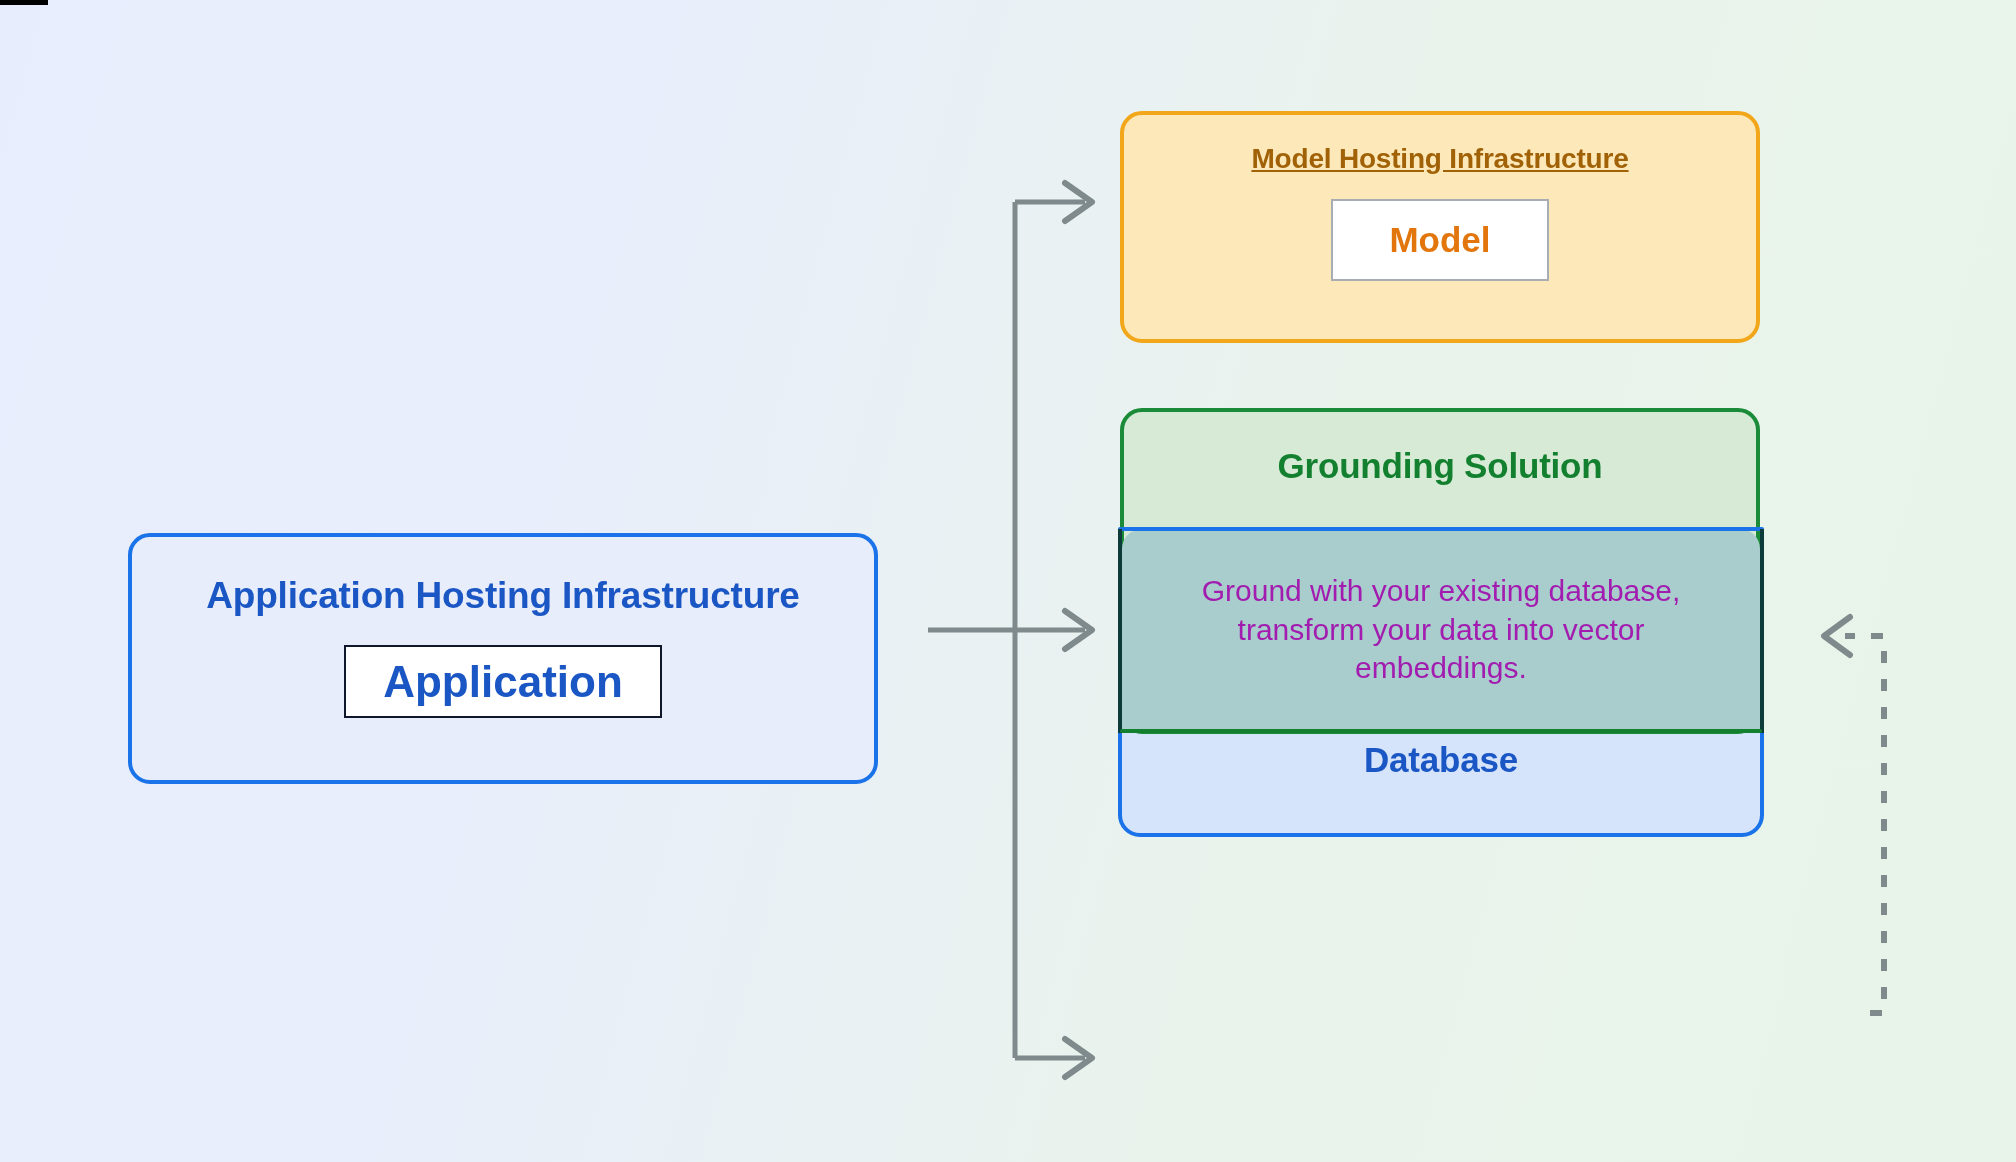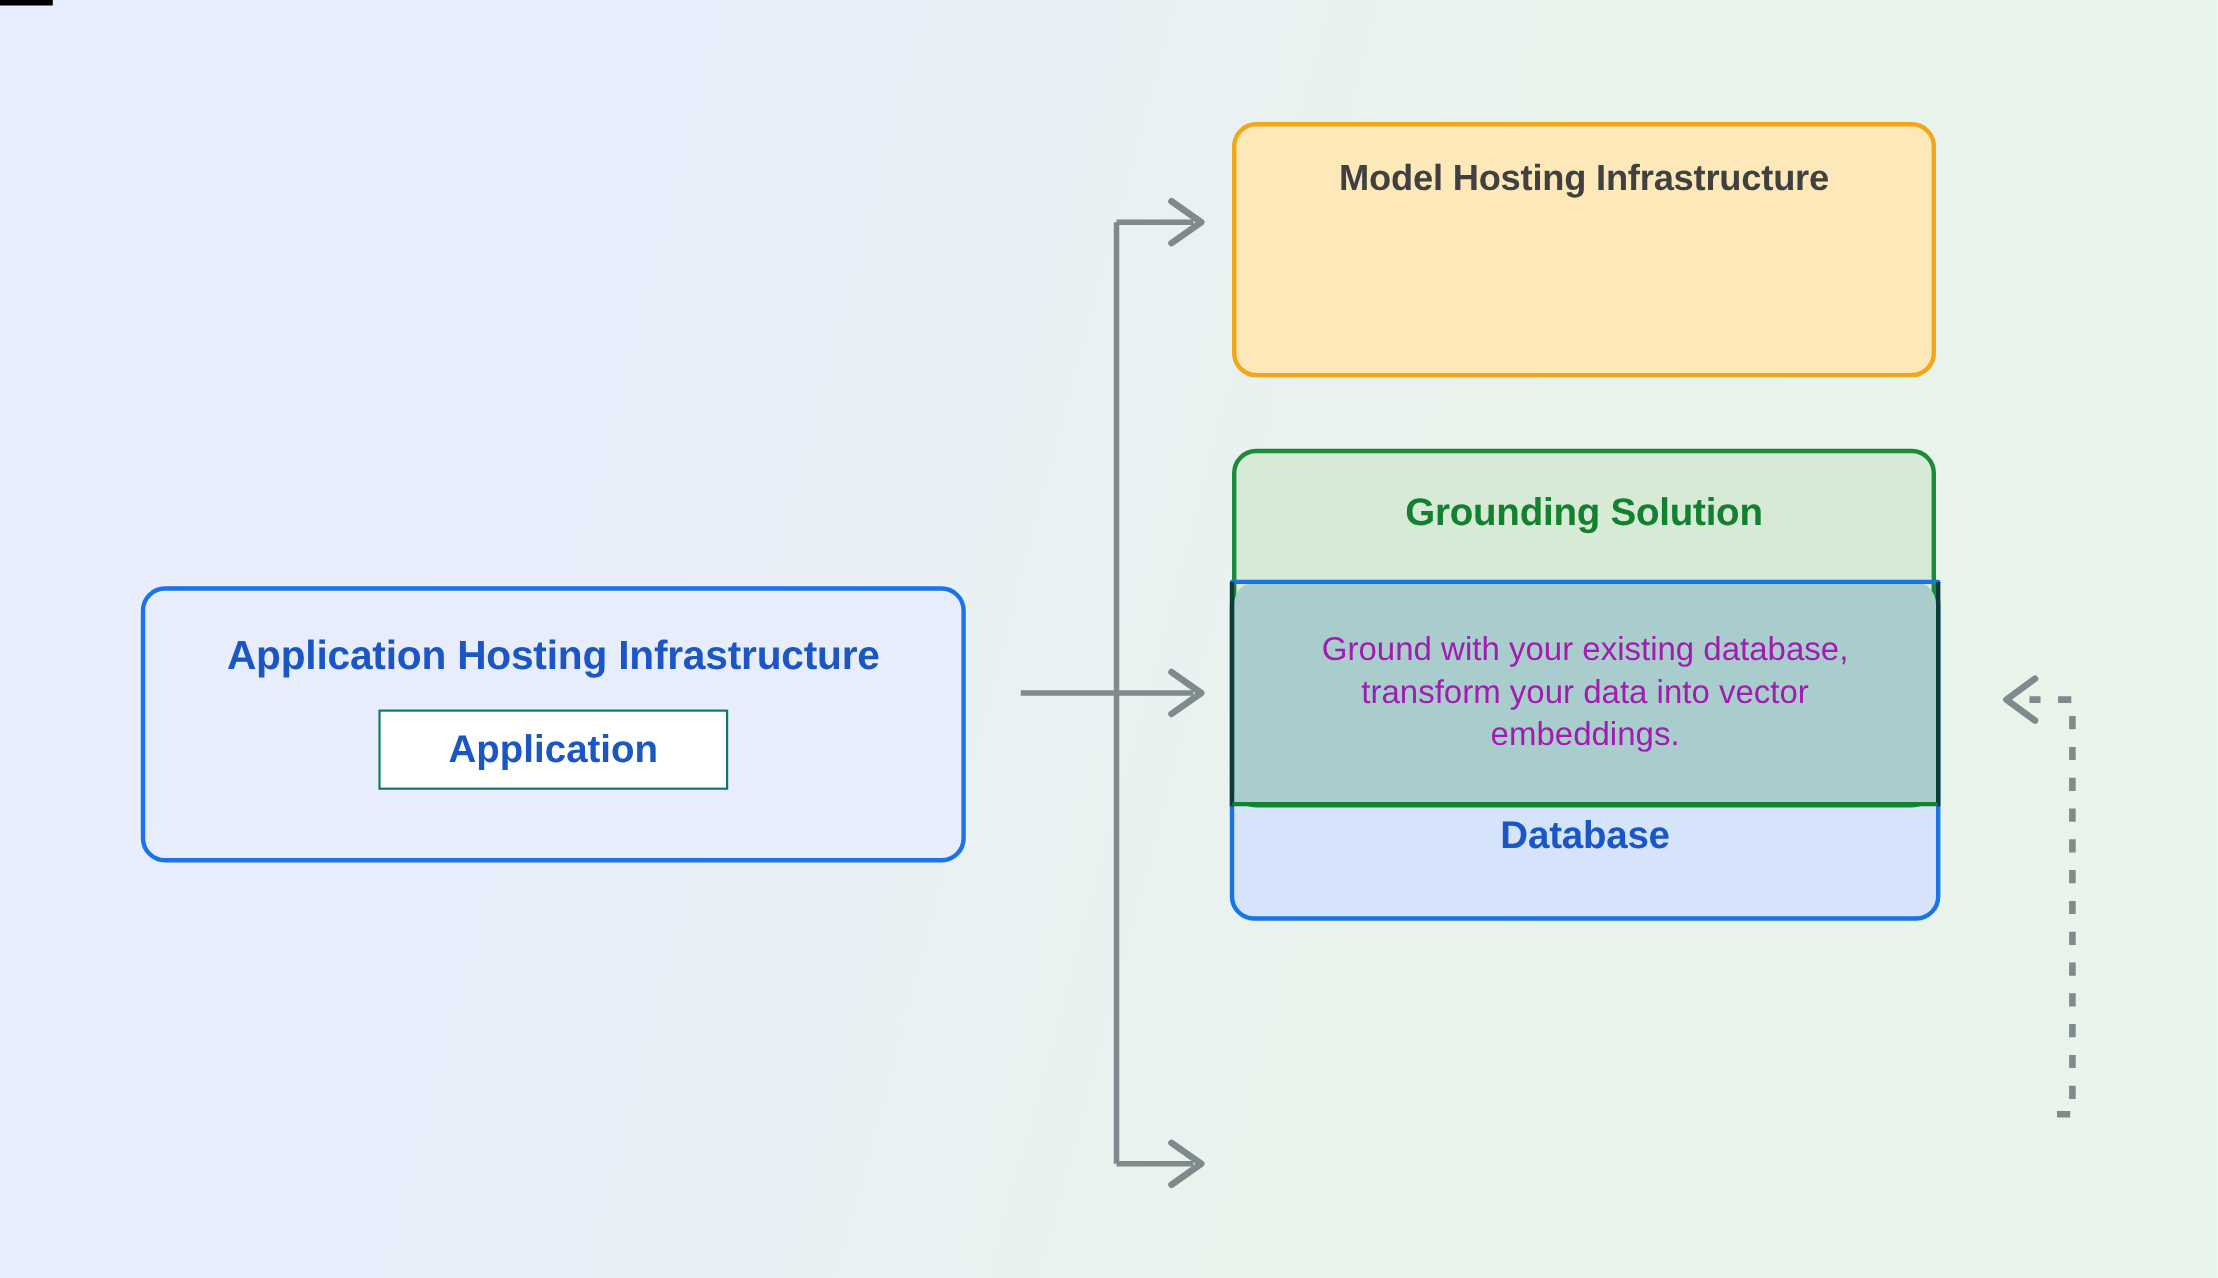--- a/index.html
+++ b/index.html
@@ -42,35 +42,36 @@
   }
   #app-title {
     margin-top:38px;
     font-size:37px;
     color:#1a56c4;
   }
   #app-chip {
     margin-top:28px;
     width:318px; height:73px;
     background:#ffffff;
-    border:2px solid #0f766e;
+    border:2px solid #0f172a;
     display:flex; align-items:center; justify-content:center;
-    font-size:35px; font-weight:bold; color:#1a56c4;
+    font-size:44px; font-weight:bold; color:#1a56c4;
   }
 
   
   #model-box {
     left:1120px; top:111px; width:640px; height:232px;
     background:#fce8b8;
     border:4px solid #f2a71b;
   }
   #model-title {
     margin-top:28px;
-    font-size:33px;
-    color:#404040;
+    font-size:28px;
+    color:#a16207;
+    text-decoration:underline;
   }
   #model-chip {
     margin-top:24px;
     width:218px; height:82px;
     background:#ffffff;
     border:2px solid #a8adb4;
     display:flex; align-items:center; justify-content:center;
     font-size:35px; font-weight:bold; color:#e2760c;
   }
 
@@ -165,20 +166,21 @@
 
   <div class="topmark"></div>
 
   <div class="box" id="app-box">
     <div class="box-title" id="app-title">Application Hosting Infrastructure</div>
     <div id="app-chip">Application</div>
   </div>
 
   <div class="box" id="model-box">
     <div class="box-title" id="model-title">Model Hosting Infrastructure</div>
+    <div id="model-chip">Model</div>
   </div>
 
   <div class="box" id="ground-box">
     <div class="box-title" id="ground-title">Grounding Solution</div>
   </div>
 
   <div class="box" id="db-box">
     <div class="box-title" id="db-title">Database</div>
   </div>
 

